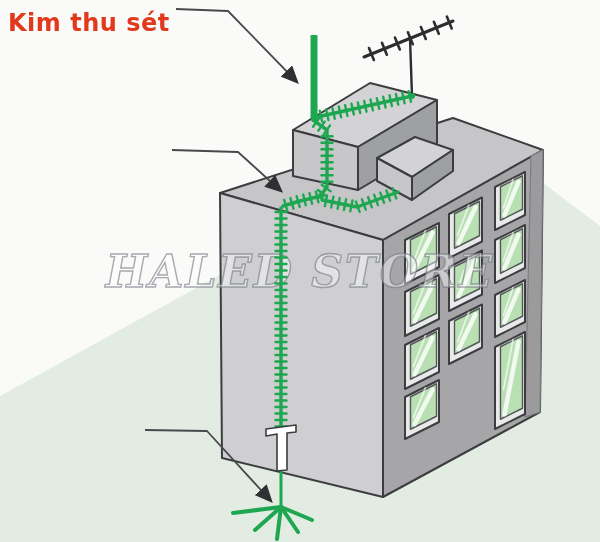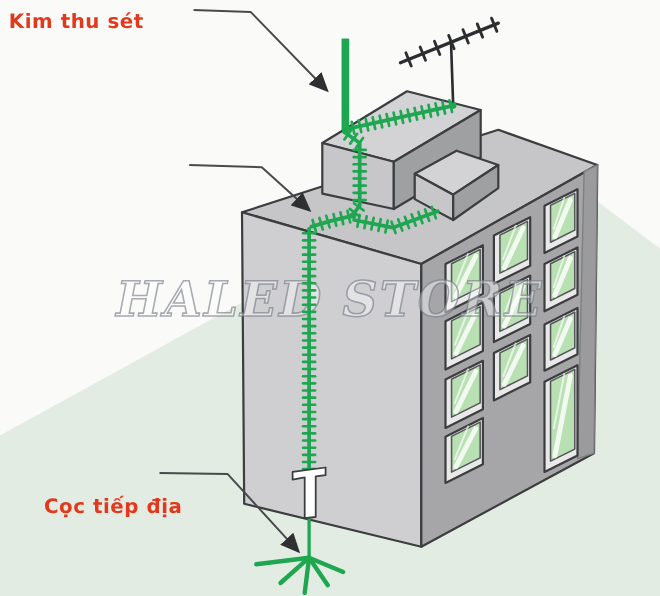--- a/index.html
+++ b/index.html
@@ -15,21 +15,21 @@
     --pointer-gray:#47494b;
   }
   html,body{margin:0;padding:0;}
   body{font-family:"DejaVu Sans","Liberation Sans",sans-serif;background:#fff;}
   .stage{position:relative;width:600px;height:542px;overflow:hidden;background:var(--background-white);}
   .stage svg{position:absolute;left:0;top:0;}
   .label{
     position:absolute;
     color:var(--label-red);
     font-weight:bold;
-    font-size:18px;
+    font-size:24px;
     letter-spacing:.5px;
     white-space:nowrap;
     line-height:1.1;
   }
   #lbl-rod{left:8px;top:10px;}
   #lbl-down{left:8px;top:160px;}
   #lbl-stake{left:40px;top:451px;}
 
   
   .o{stroke:var(--outline-dark);stroke-width:2;stroke-linejoin:round;}
@@ -282,14 +282,13 @@
       <marker id="ah" markerWidth="11" markerHeight="9" refX="8.5" refY="4.5" orient="auto">
         <polygon points="0,0 10,4.5 0,9" fill="#2e3032"></polygon>
       </marker>
     </defs>
     <polyline class="arrow" points="176,9 228,11 297,82" marker-end="url(#ah)"></polyline>
     <polyline class="arrow" points="172,150 238,152 281,191" marker-end="url(#ah)"></polyline>
     <polyline class="arrow" points="145,430 207,431 271,501" marker-end="url(#ah)"></polyline>
   </svg>
 
   <div class="label" id="lbl-rod">Kim thu sét</div>
-  <div class="label" id="lbl-stake">Cọc tiếp địa</div>
 </div>
 
 </body></html>

